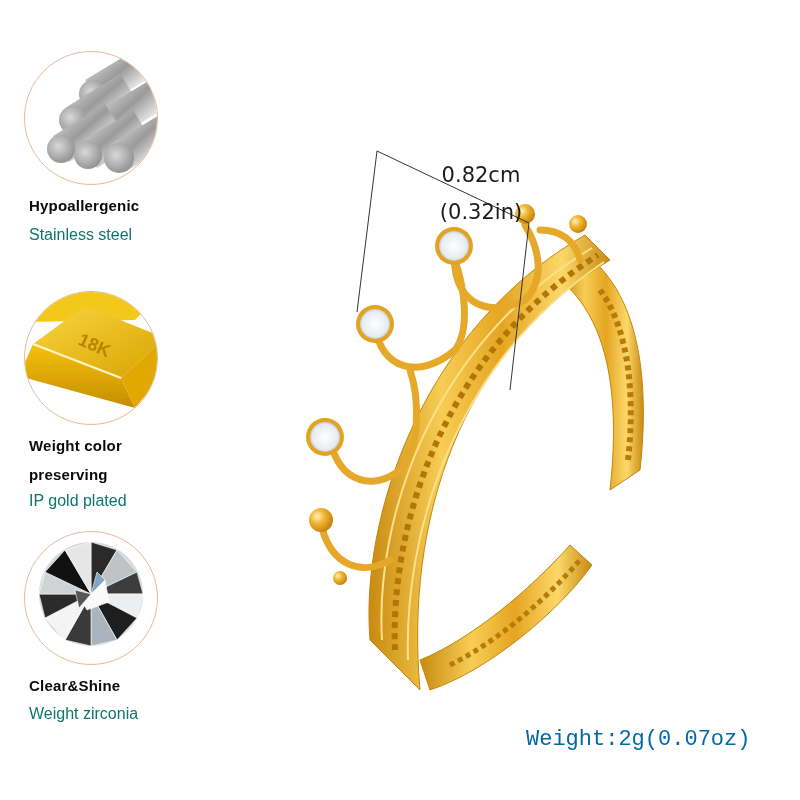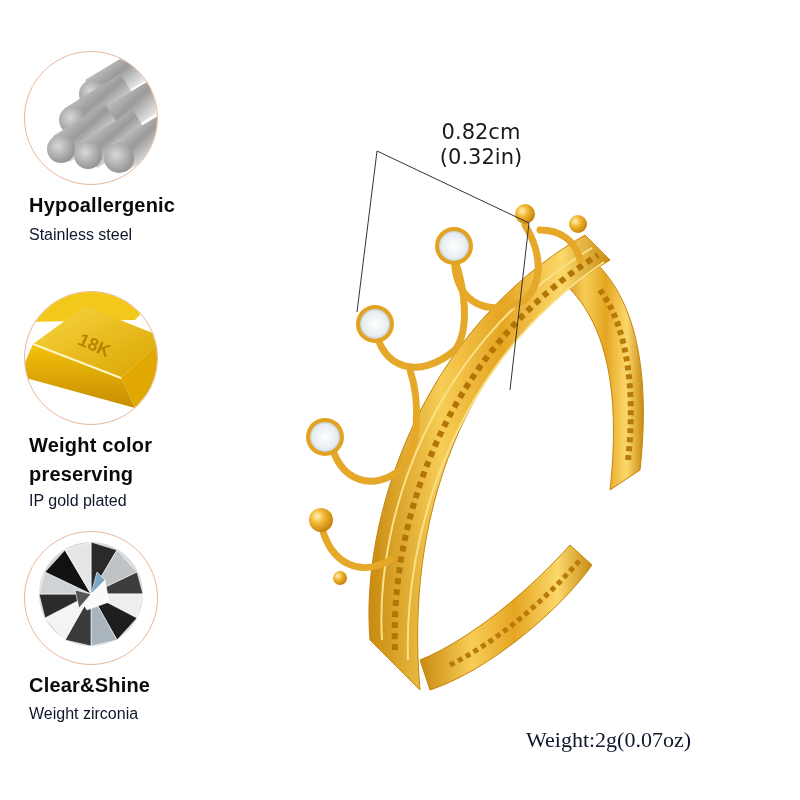--- a/index.html
+++ b/index.html
@@ -8,39 +8,39 @@
       background: #ffffff;
       font-family: "Liberation Sans", sans-serif;
     }
     .feature { position: absolute; left: 0; width: 260px; }
     .feature-circle {
       position: absolute; left: 24px; width: 132px; height: 132px;
       border-radius: 50%; border: 1.5px solid #e8b898; overflow: hidden;
       background: #ffffff;
     }
     .feature-title {
-      position: absolute; left: 29px; font-weight: bold; font-size: 20px;
+      position: absolute; left: 29px; font-weight: bold; font-size: 15px;
       color: #0a0a0a; line-height: 25px; letter-spacing: 0.2px;
     }
     .feature-sub {
-      position: absolute; left: 29px; font-size: 16px; color: #0f172a; line-height: 18px;
+      position: absolute; left: 29px; font-size: 16px; color: #0f766e; line-height: 18px;
     }
     .f1 { top: 0; } .f1 .feature-circle { top: 51px; } .f1 .feature-title { top: 193px; } .f1 .feature-sub { top: 226px; }
     .f2 { top: 0; } .f2 .feature-circle { top: 291px; } .f2 .feature-title { top: 433px; } .f2 .feature-title2 { top: 462px; } .f2 .feature-sub { top: 492px; }
     .f3 { top: 0; } .f3 .feature-circle { top: 531px; } .f3 .feature-title { top: 673px; text-align: right; } .f3 .feature-sub { top: 705px; }
 
     .dim-label {
       position: absolute; left: 426px; width: 110px; text-align: center;
-      font-family: "DejaVu Sans", sans-serif; font-size: 21px; color: #1a1a1a; line-height: 26px;
+      font-family: "DejaVu Sans", sans-serif; font-size: 21px; color: #1a1a1a; line-height: 26px; margin-top: 43px;
     }
     .dim-l1 { top: 119px; }
-    .dim-l2 { top: 144px; }
+    .dim-l2 { top: 156px; }
     .weight {
       position: absolute; left: 526px; top: 727px;
-      font-family: Liberation Serif, serif; font-size: 22px; color: #0f172a;
+      font-family: Liberation Mono, monospace; font-size: 22px; color: #0369a1;
     }
     svg.abs { position: absolute; left: 0; top: 0; }
   </style>
 </head>
 <body>
 
 <div class="feature f1">
   <div class="feature-circle">
     <svg width="132" height="132" viewBox="0 0 132 132">
       <defs>

